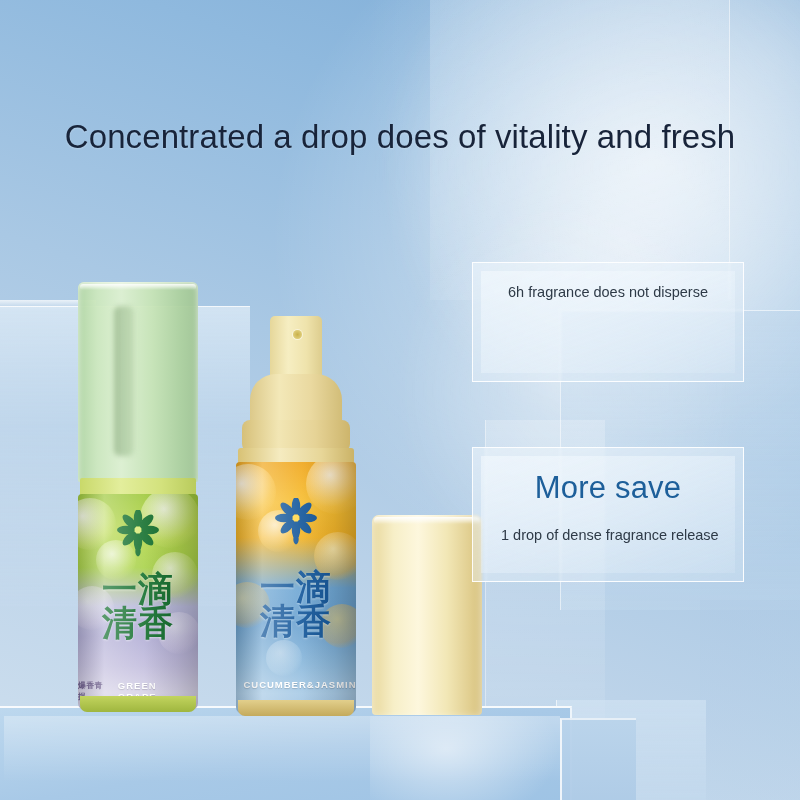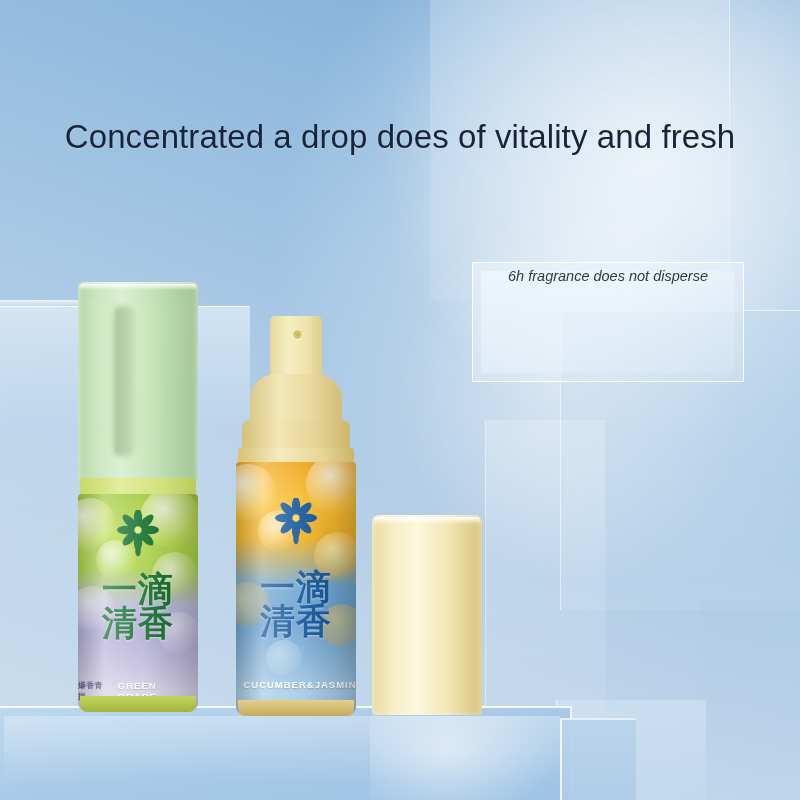--- a/index.html
+++ b/index.html
@@ -89,21 +89,21 @@
   }
   .feature .f-sub{
     position:relative;
     text-align:center;
     color:#2e3a47;
     font-size:14.5px; font-weight:400;
     line-height:1.25;
   }
   #featureSustained{ left:472px; top:262px; width:272px; height:120px; }
   #featureSustained .f-title{ margin-top:24px; }
-  #featureSustained .f-sub{ margin-top:4px;font-style:italic; }
+  #featureSustained .f-sub{ margin-top:20px; }
 
   #featureSave{ left:472px; top:447px; width:272px; height:135px; }
   #featureSave .f-title{ margin-top:22px; }
   #featureSave .f-sub{ margin-top:20px; text-align:left; padding-left:28px; }
 
   
   .podium{
     position:absolute; left:-6px; top:706px; width:578px; height:120px;
     background:linear-gradient(170deg, #bdd8ee 0%, #a8c9e7 45%, #9cc2e4 100%);
     border-top:2px solid rgba(255,255,255,.92);
@@ -374,14 +374,19 @@
     <div class="y-base"></div>
   </div>
 
   <div id="looseCap"></div>
 
   <div class="feature" id="featureSustained">
     <div class="inner"></div>
     <div class="f-sub">6h fragrance does not disperse</div>
   </div>
 
+  <div class="feature" id="featureSave">
+    <div class="inner"></div>
+    <div class="f-title">More save</div>
+    <div class="f-sub">1 drop of dense fragrance release</div>
+  </div>
 
 </div>
 
 </body></html>

